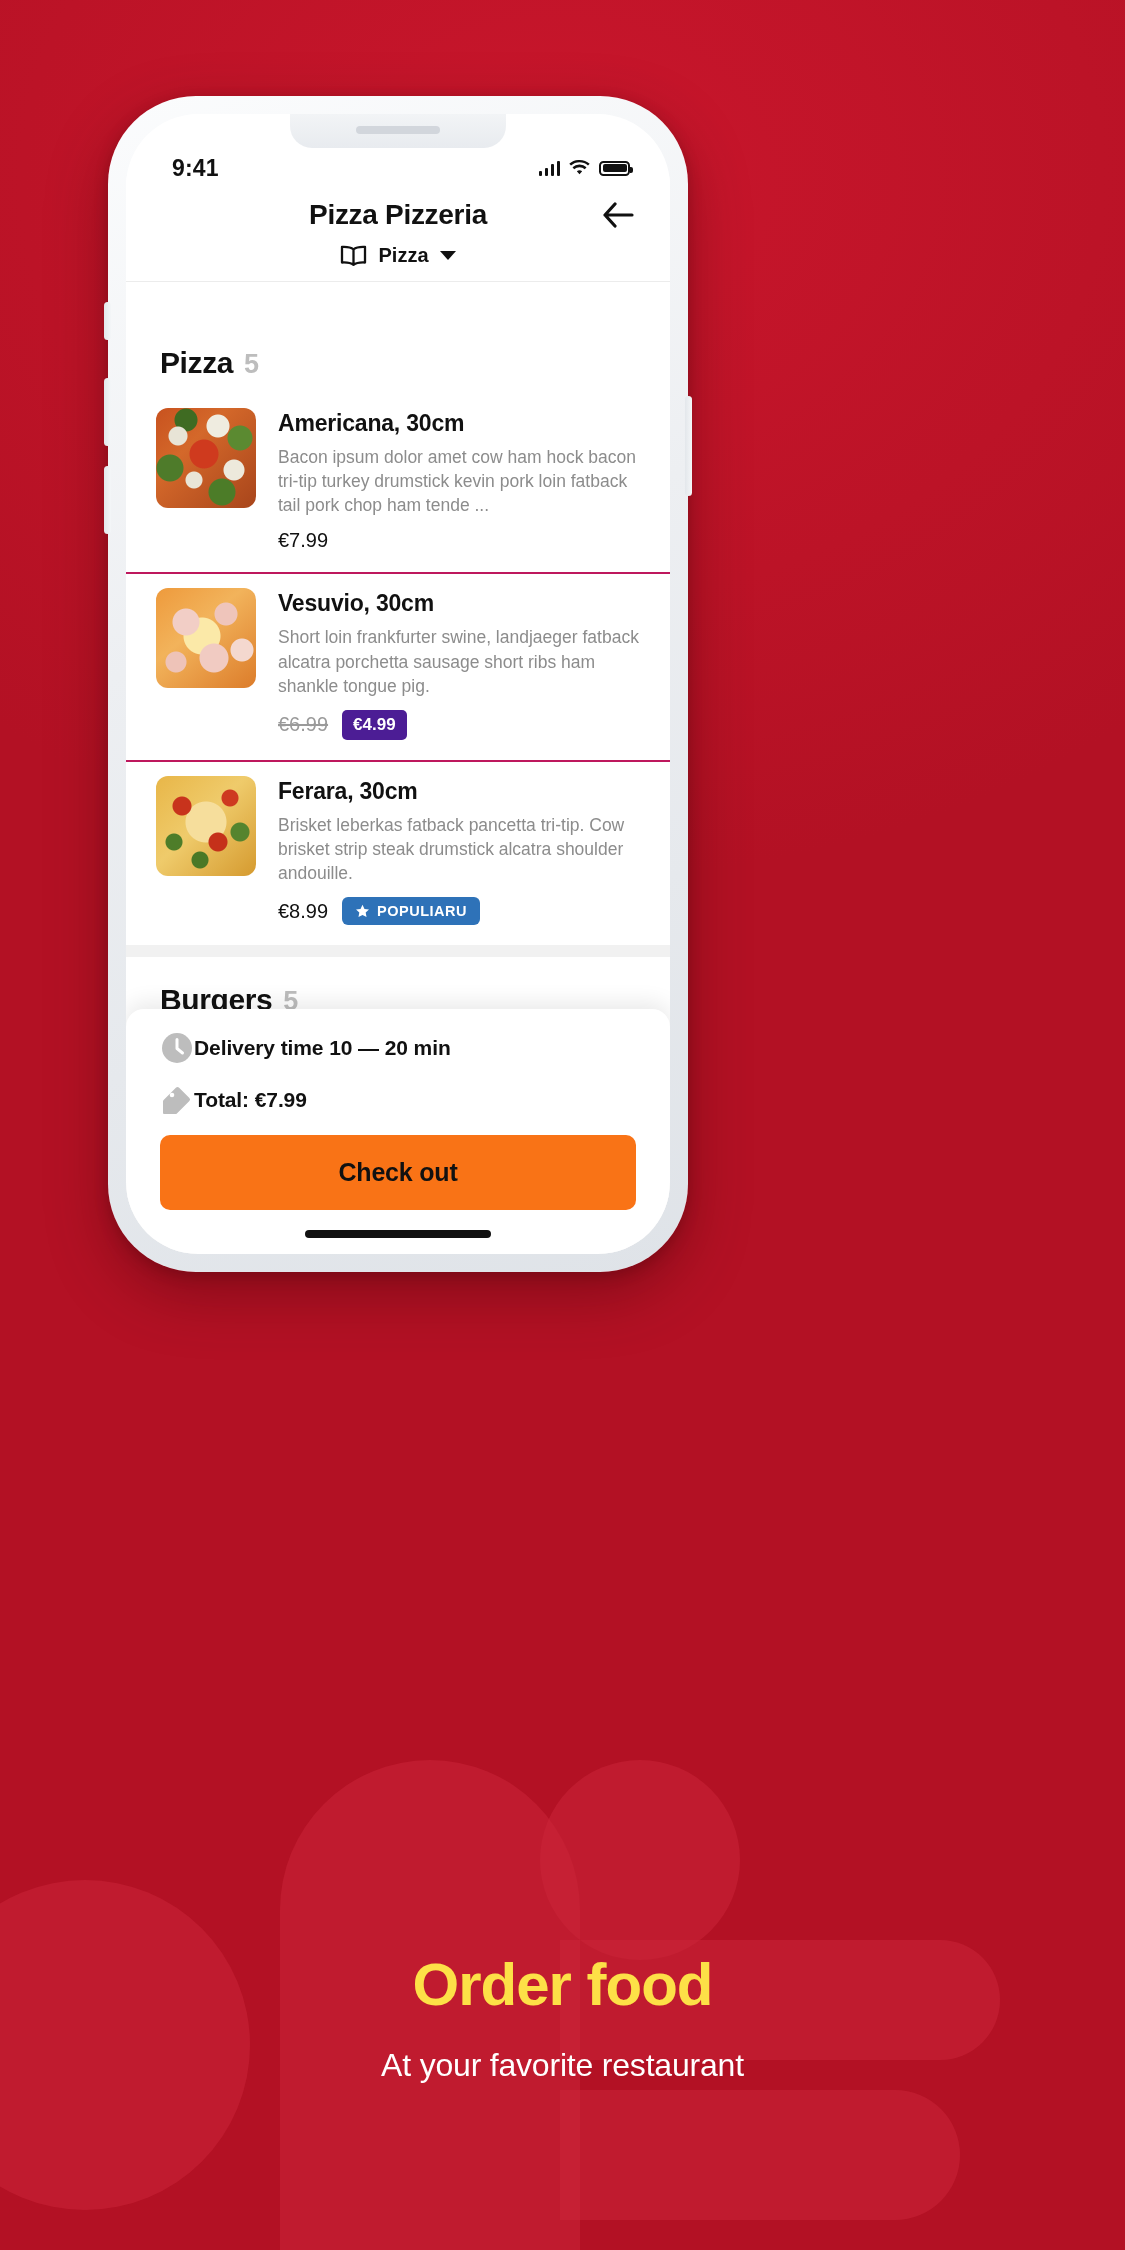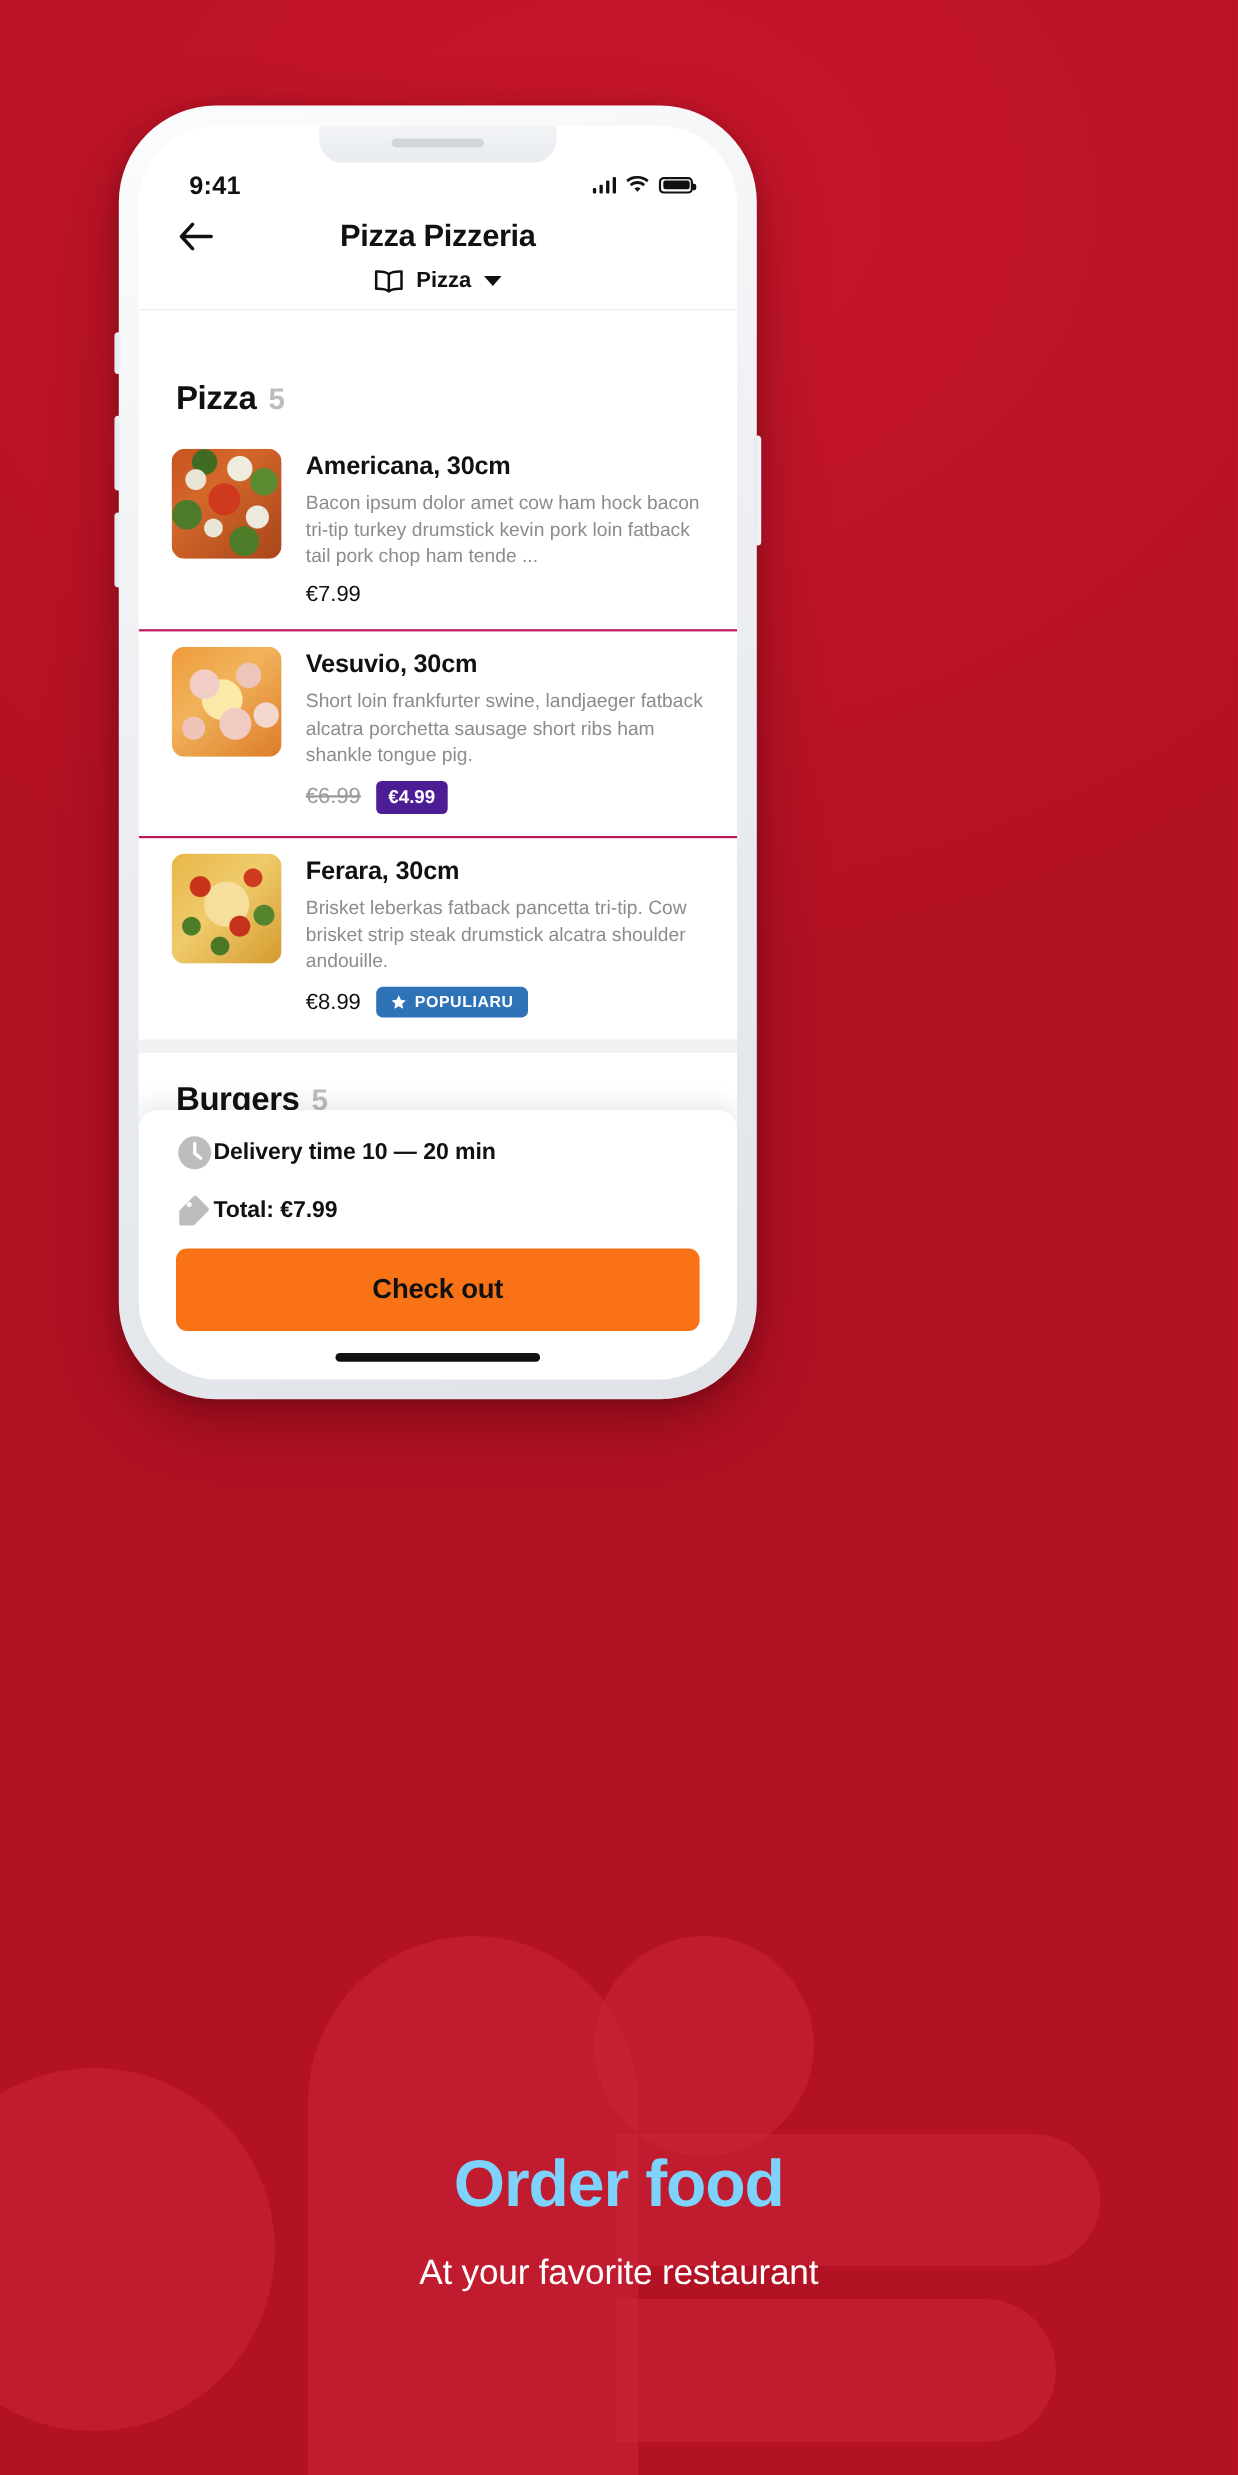--- a/index.html
+++ b/index.html
@@ -104,20 +104,21 @@
   
   .header {
     position:absolute; top:62px; left:0; right:0;
     background:#fff; z-index:20;
     border-bottom:1px solid #ECECEC;
     padding:12px 0 14px;
   }
   .header-top {
     display:flex; align-items:center; position:relative; height:54px;
     padding:0 30px;
+    justify-content:flex-end;
   }
   .back-arrow {
     width:44px; height:44px; display:flex; align-items:center; justify-content:center;
     cursor:pointer;
   }
   .hdr-title {
     position:absolute; left:0; right:0; text-align:center;
     font-size:28px; font-weight:700; color:#111; letter-spacing:-.3px;
   }
   .hdr-sub {
@@ -246,21 +247,21 @@
   .home-ind {
     width:186px; height:8px; background:#111; border-radius:4px;
     margin:20px auto 16px;
   }
 
   
   .promo {
     position:absolute; left:0; right:0; top:1950px; text-align:center; z-index:5;
   }
   .promo-h {
-    font-size:60px; font-weight:700; color:#7dd3fc; letter-spacing:-1px;
+    font-size:60px; font-weight:700; color:#fde047; letter-spacing:-1px;
   }
   .promo-p {
     font-size:32px; font-weight:400; color:#FFFFFF; margin-top:28px;
     letter-spacing:-.2px;
   }
 </style>
 </head>
 <body>
 
 <div class="bg">

